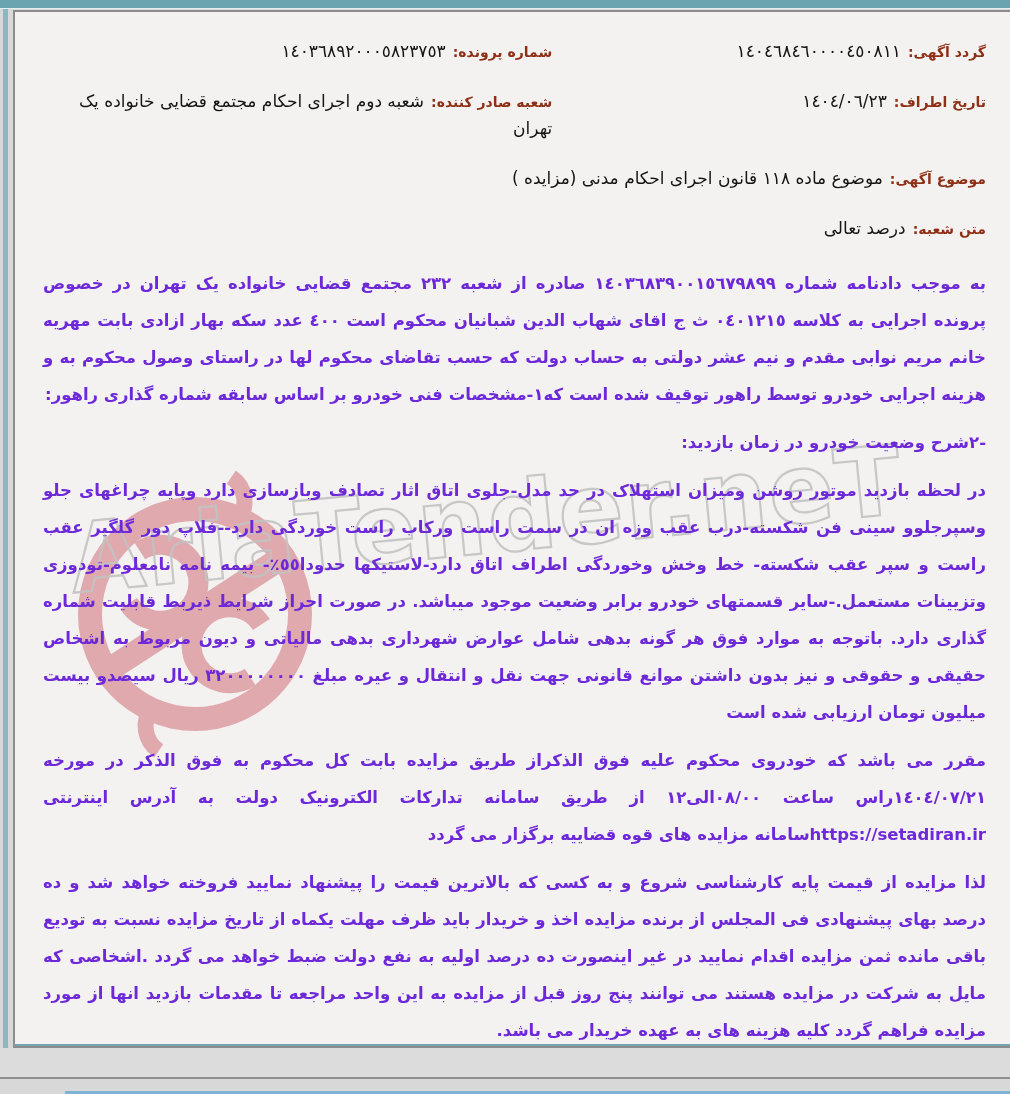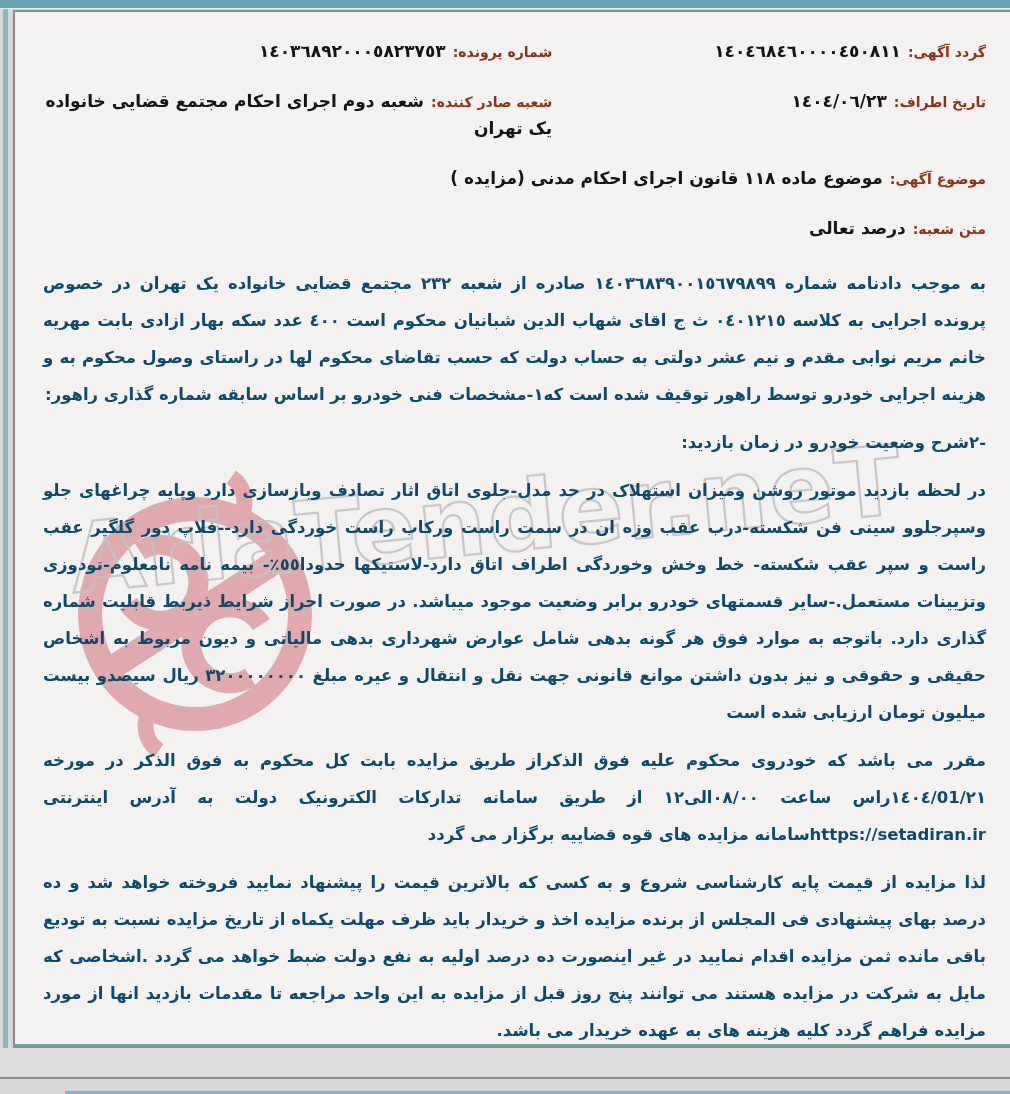--- a/index.html
+++ b/index.html
@@ -28,24 +28,24 @@
     transform:rotate(-5.5deg); transform-origin:left center;
     direction:ltr; opacity:.9; pointer-events:none;
   }
   .wm-logo{ position:absolute; top:452px; left:35px; z-index:1; opacity:.45; pointer-events:none; }
   
   .content{ position:relative; z-index:2; padding:26px 24px 14px 28px; color:#1a1a1a; }
   .hrow{ display:flex; align-items:flex-start; margin-bottom:23px; line-height:26px; }
   .cell{ flex:1; }
   .cell.first{ flex:0 0 46%; }
   .label{ font-size:14px; font-weight:bold; color:#8f3016; margin-left:7px; }
-  .value{ font-size:17px; font-weight:bold; color:#141414; }
+  .value{ font-size:17px; font-weight:normal; color:#141414; }
   .para{
     font-size:16.5px; font-weight:bold; line-height:37px;
-    text-align:justify; margin-bottom:11px; color:#0c4a6e;
+    text-align:justify; margin-bottom:11px; color:#6d28d9;
   }
   .para.single{ text-align:right; }
   
   .bottom-band{ position:absolute; left:0; right:0; bottom:17px; height:29px; background:#dcdcdc; }
   .bottom-bar{
     position:absolute; left:0; right:0; bottom:0; height:17px;
     border-top:2px solid #8f8f8f;
     background:linear-gradient(90deg,#1d5674 0%,#2058760 0%,#1f5674 55%,#7d9cb3 100%);
   }
   .bottom-bar-line{ position:absolute; left:65px; right:0; bottom:0; height:3px; background:#7fb3d3; }
@@ -100,21 +100,21 @@
 
       <div class="hrow">
         <div class="cell">
           <span class="label">متن شعبه:</span><span class="value">درصد تعالی</span>
         </div>
       </div>
 
       <div class="para">به موجب دادنامه شماره ١٤٠٣٦٨٣٩٠٠١٥٦٧٩٨٩٩ صادره از شعبه ٢٣٢ مجتمع قضایی خانواده یک تهران در خصوص پرونده اجرایی به کلاسه ٠٤٠١٢١٥ ث ج اقای شهاب الدین شبانیان محکوم است ٤٠٠ عدد سکه بهار ازادی بابت مهریه خانم مریم نوابی مقدم و نیم عشر دولتی به حساب دولت که حسب تقاضای محکوم لها در راستای وصول محکوم به و هزینه اجرایی خودرو توسط راهور توقیف شده است که١-مشخصات فنی خودرو بر اساس سابقه شماره گذاری راهور:</div>
       <div class="para single">-٢شرح وضعیت خودرو در زمان بازدید:</div>
       <div class="para">در لحظه بازدید موتور روشن ومیزان استهلاک در حد مدل-جلوی اتاق اثار تصادف وبازسازی دارد وپایه چراغهای جلو وسپرجلوو سینی فن شکسته-درب عقب وزه ان در سمت راست ورکاب راست خوردگی دارد--فلاپ دور گلگیر عقب راست و سپر عقب شکسته- خط وخش وخوردگی اطراف اتاق دارد-لاستیکها حدودا٥٥٪- بیمه نامه نامعلوم-تودوزی وتزیینات مستعمل.-سایر قسمتهای خودرو برابر وضعیت موجود میباشد. در صورت احراز شرایط ذیربط قابلیت شماره گذاری دارد. باتوجه به موارد فوق هر گونه بدهی شامل عوارض شهرداری بدهی مالیاتی و دیون مربوط به اشخاص حقیقی و حقوقی و نیز بدون داشتن موانع قانونی جهت نقل و انتقال و عیره مبلغ ٣٢٠٠٠٠٠٠٠٠ ریال سیصدو بیست میلیون تومان ارزیابی شده است</div>
-      <div class="para">مقرر می باشد که خودروی محکوم علیه فوق الذکراز طریق مزایده بابت کل محکوم به فوق الذکر در مورخه ١٤٠٤/01/٢١راس ساعت ٠٨/٠٠الی١٢ از طریق سامانه تدارکات الکترونیک دولت به آدرس اینترنتی https://setadiran.irسامانه مزایده های قوه قضاییه برگزار می گردد</div>
+      <div class="para">مقرر می باشد که خودروی محکوم علیه فوق الذکراز طریق مزایده بابت کل محکوم به فوق الذکر در مورخه ١٤٠٤/٠٧/٢١راس ساعت ٠٨/٠٠الی١٢ از طریق سامانه تدارکات الکترونیک دولت به آدرس اینترنتی https://setadiran.irسامانه مزایده های قوه قضاییه برگزار می گردد</div>
       <div class="para">لذا مزایده از قیمت پایه کارشناسی شروع و به کسی که بالاترین قیمت را پیشنهاد نمایید فروخته خواهد شد و ده درصد بهای پیشنهادی فی المجلس از برنده مزایده اخذ و خریدار باید ظرف مهلت یکماه از تاریخ مزایده نسبت به تودیع باقی مانده ثمن مزایده اقدام نمایید در غیر اینصورت ده درصد اولیه به نفع دولت ضبط خواهد می گردد .اشخاصی که مایل به شرکت در مزایده هستند می توانند پنج روز قبل از مزایده به این واحد مراجعه تا مقدمات بازدید انها از مورد مزایده فراهم گردد کلیه هزینه های به عهده خریدار می باشد.</div>
 
     </div>
   </div>
 
   <div class="bottom-band"></div>
   <div class="bottom-bar">
     <div class="bottom-bar-line"></div>
   </div>
 </div>

